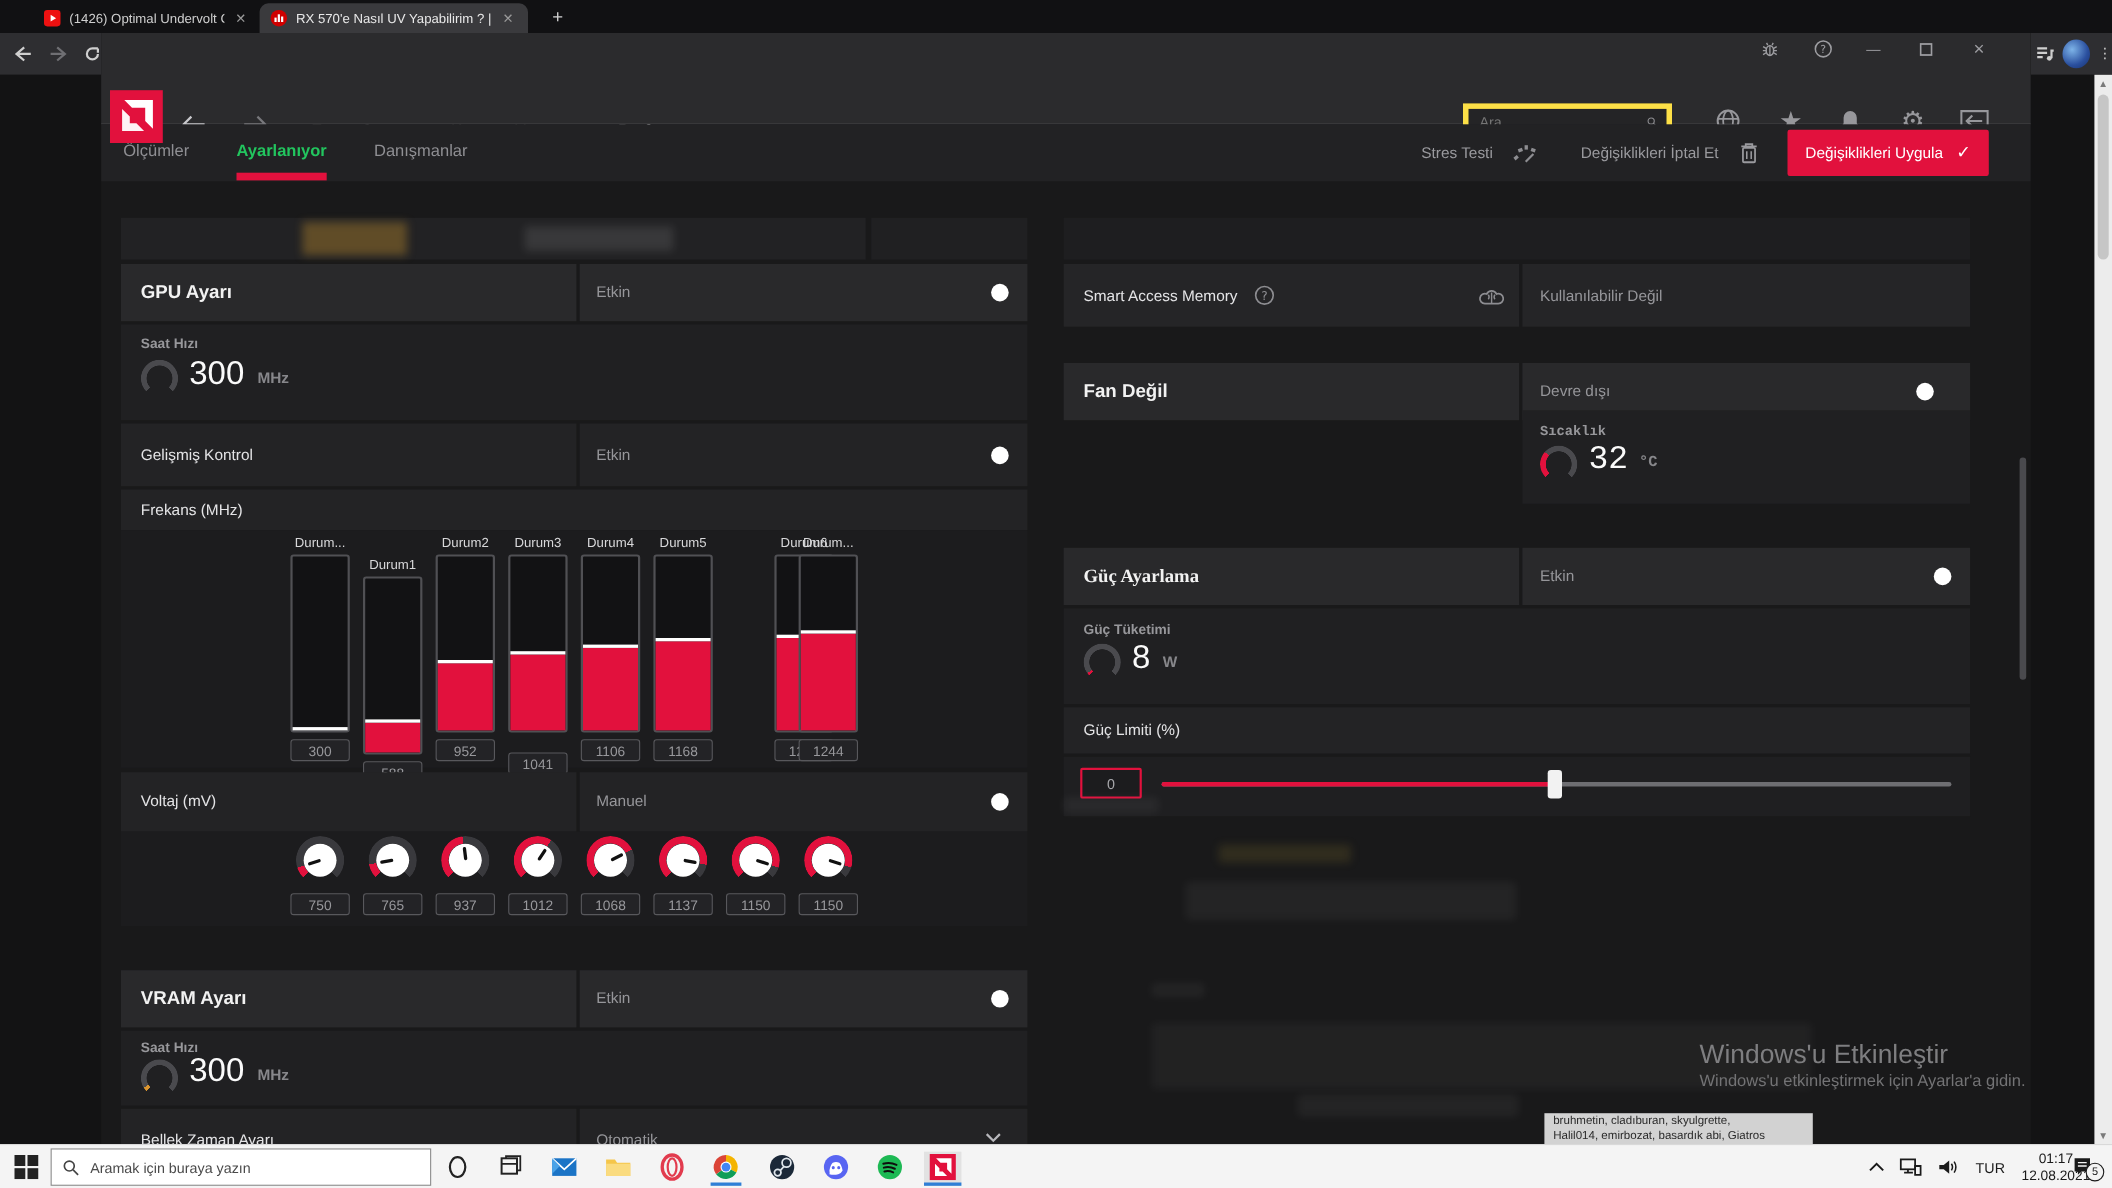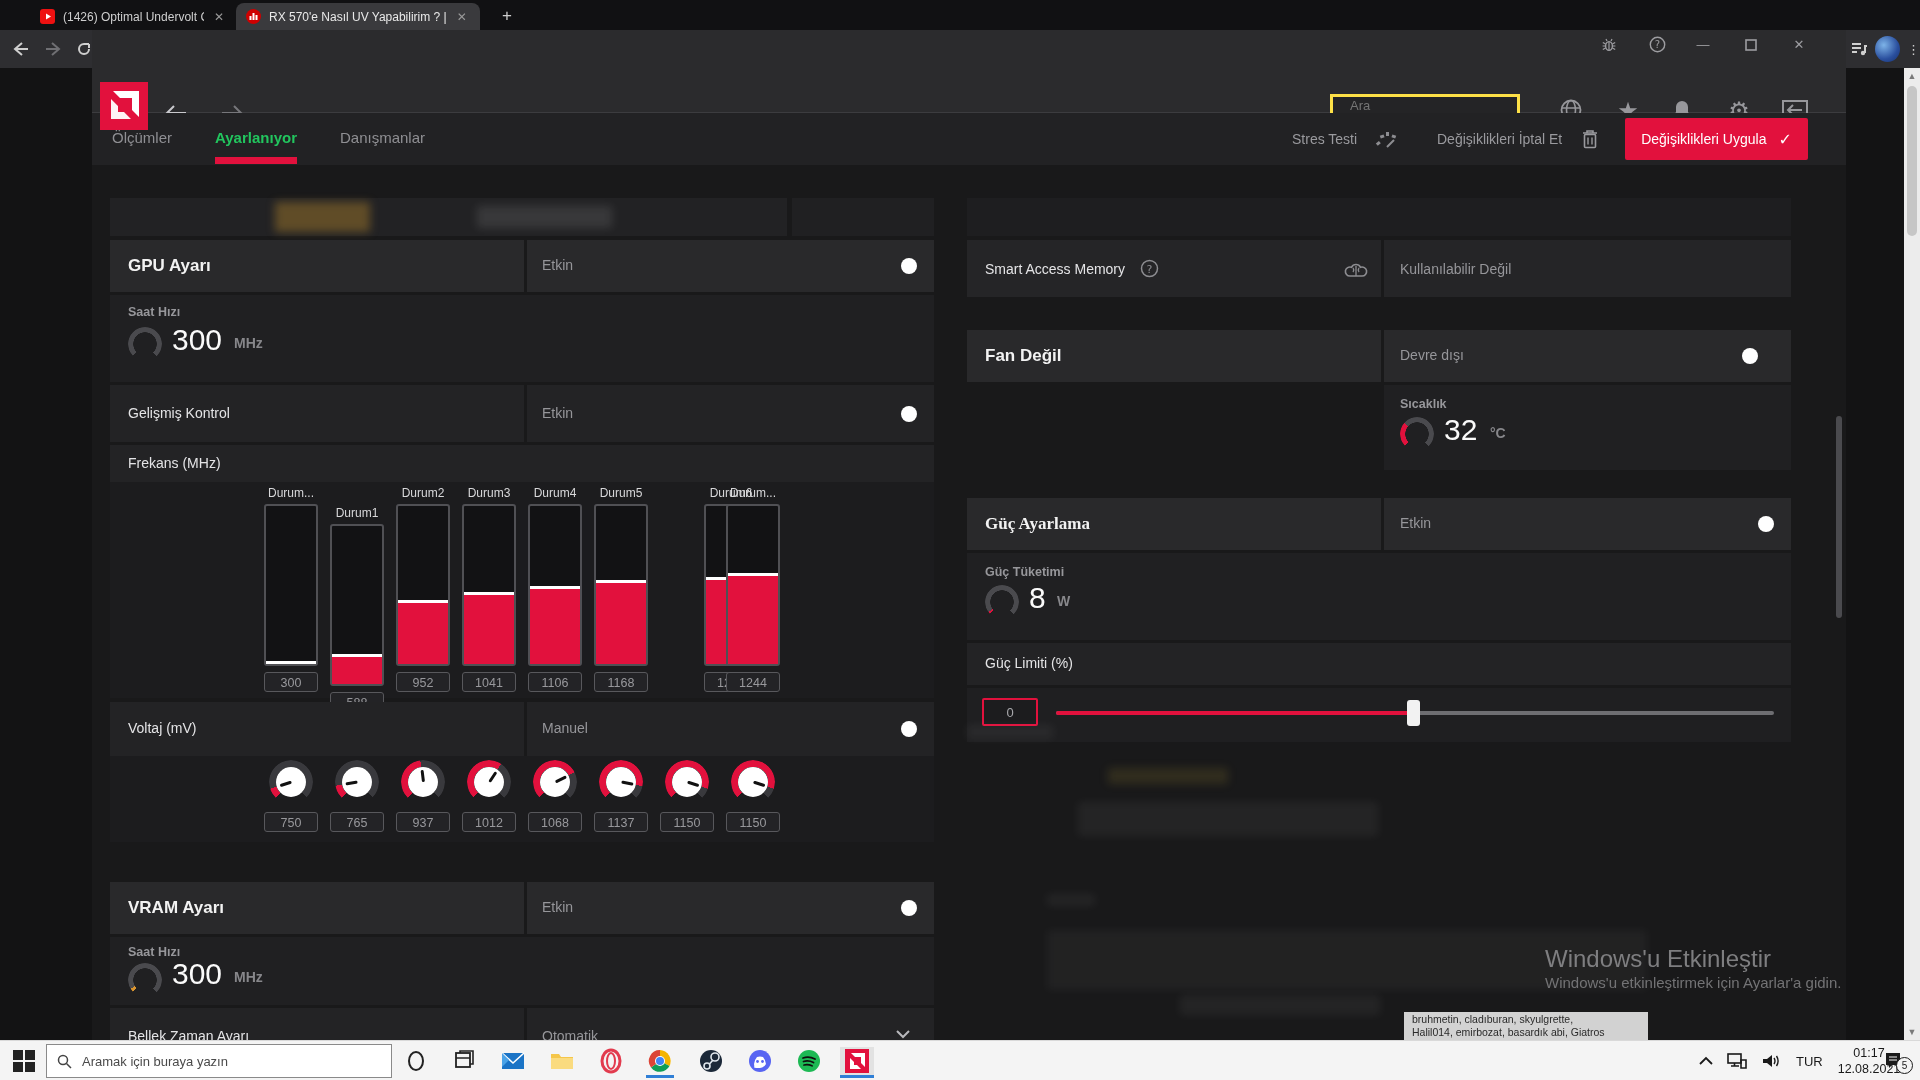--- a/index.html
+++ b/index.html
@@ -23,22 +23,22 @@
   
   #amd{left:92px;top:30px;width:1754px;height:1010px;background:#1a1a1b;}
   #amd-titlebar{left:0;top:0;width:1754px;height:30px;background:#2b2b2d;}
   .tb-btn{position:absolute;top:2px;width:34px;height:26px;color:#9d9da1;font-size:13px;text-align:center;line-height:26px;}
   #amd-nav{left:0;top:30px;width:1754px;height:52px;background:#2b2b2d;border-bottom:1px solid #3c3c3f;}
   #amd-logo{left:8px;top:22px;width:48px;height:48px;background:#e2113d;z-index:5;}
   .nav-arrow{top:44px;font-size:20px;color:#c9c9cd;}
   .nav-item{top:38px;height:44px;line-height:44px;font-size:15px;color:#8f8f93;white-space:nowrap;}
   .nav-item.active{color:#fff;font-weight:bold;}
   .nav-item.active::after{content:"";position:absolute;left:-4px;right:-4px;bottom:0px;height:7px;background:#e2113d;}
-  #search-box{left:1238px;top:34px;width:190px;height:33px;background:#242426;border:3px solid #fde047;
-    display:flex;align-items:center;padding:0 8px;box-sizing:border-box;color:#8e8e92;font-size:13px;flex-direction:column;}
+  #search-box{left:1238px;top:34px;width:190px;height:33px;background:#242426;border:5px solid #fde047;
+    display:flex;align-items:center;padding:0 8px;box-sizing:border-box;color:#8e8e92;font-size:13px;}
   #search-box input{background:none;border:none;outline:none;color:#8e8e92;font-size:13px;width:150px;font-family:inherit;}
   .top-icon{top:38px;width:26px;height:26px;color:#97979b;}
   #amd-subnav{left:0;top:83px;width:1754px;height:52px;background:#222224;}
   .sub-tab{top:0;height:52px;line-height:50px;font-size:15px;color:#8f8f93;white-space:nowrap;}
   .sub-tab.active{color:#22c55e;font-weight:bold;}
   .sub-tab.active::after{content:"";position:absolute;left:0;right:0;bottom:1px;height:7px;background:#e2113d;}
   .sub-action{top:0;height:52px;line-height:52px;font-size:14px;color:#9a9a9e;white-space:nowrap;}
   #apply-btn{left:1533px;top:5px;width:183px;height:42px;background:#e2113d;color:#fff;font-size:14px;
     display:flex;align-items:center;justify-content:center;gap:12px;border-radius:2px;}
   
@@ -320,21 +320,21 @@
                 <div class="bar-cap" style="bottom:61px;"></div>
               </div>
               <div class="vbox" style="margin-top:6px;">952</div>
             </div>
             <div class="col" style="left: 198px; top: 0px;">
               <div class="col-label" style="width:54px;">Durum3</div>
               <div class="bar-box" style="margin-top:4px;">
                 <div class="bar-fill" style="height:69px;"></div>
                 <div class="bar-cap" style="bottom:69px;"></div>
               </div>
-              <div class="vbox" style="margin-top:6px;">1041</div>
+              <div class="vbox" style="margin-top:18px;">1041</div>
             </div>
             <div class="col" style="left: 264px; top: 0px;">
               <div class="col-label" style="width:54px;">Durum4</div>
               <div class="bar-box" style="margin-top:4px;">
                 <div class="bar-fill" style="height:75px;"></div>
                 <div class="bar-cap" style="bottom:75px;"></div>
               </div>
               <div class="vbox" style="margin-top:6px;">1106</div>
             </div>
             <div class="col" style="left: 330px; top: 0px;">
@@ -485,21 +485,21 @@
         <span class="abs status-lbl" style="left:16px;top:21px;">Kullanılabilir Değil</span>
       </div>
 
       <div class="abs hdr" style="left:875px;top:165px;width:414px;height:52px;">
         <span class="t">Fan Değil</span>
       </div>
       <div class="abs hdr" style="left:1292px;top:165px;width:407px;height:52px;">
         <span class="abs status-lbl" style="left:16px;top:17px;">Devre dışı</span>
         <span class="abs toggle" style="left:358px;top:19px;"><span class="knob"></span></span>
       </div>
-      <div class="abs blk" style="left:1292px;top:220px;width:407px;height:85px;">
+      <div class="abs blk" style="left:1292px;top:208px;width:407px;height:85px;font-family:Liberation Mono, monospace;">
         <span class="abs lbl-sm" style="left:16px;top:12px;">Sıcaklık</span>
         <span class="abs gauge" style="left: 16px; top: 32px; width: 34px; height: 34px; background: conic-gradient(from 225deg, rgb(226, 17, 61) 0deg, rgb(226, 17, 61) 86.4deg, rgb(74, 74, 78) 86.4deg, rgb(74, 74, 78) 270deg, transparent 270deg, transparent 360deg); mask: radial-gradient(circle, transparent 0px, transparent 11.5px, rgb(0, 0, 0) 12px);"></span>
         <span class="abs bigval" style="left:60px;top:28px;">32</span>
         <span class="abs unit" style="left:100px;top:40px;">°C</span>
       </div>
 
       <div class="abs hdr" style="left:875px;top:333px;width:414px;height:52px;font-family:Liberation Serif, serif;">
         <span class="t">Güç Ayarlama</span>
       </div>
       <div class="abs hdr" style="left:1292px;top:333px;width:407px;height:52px;">

